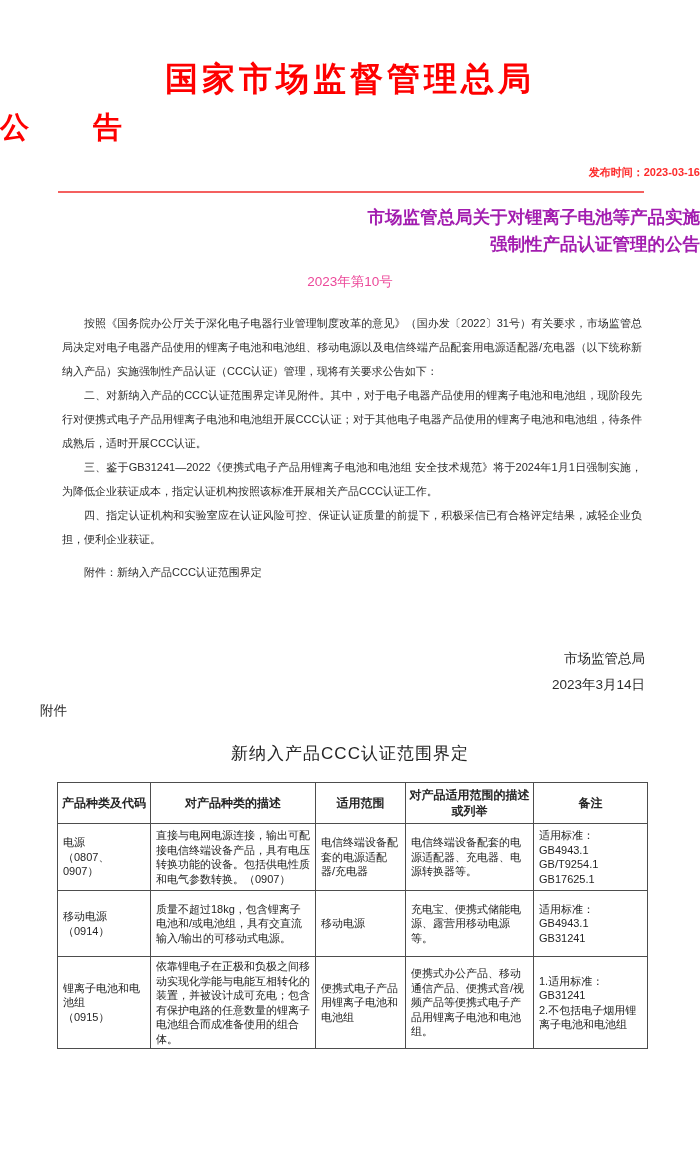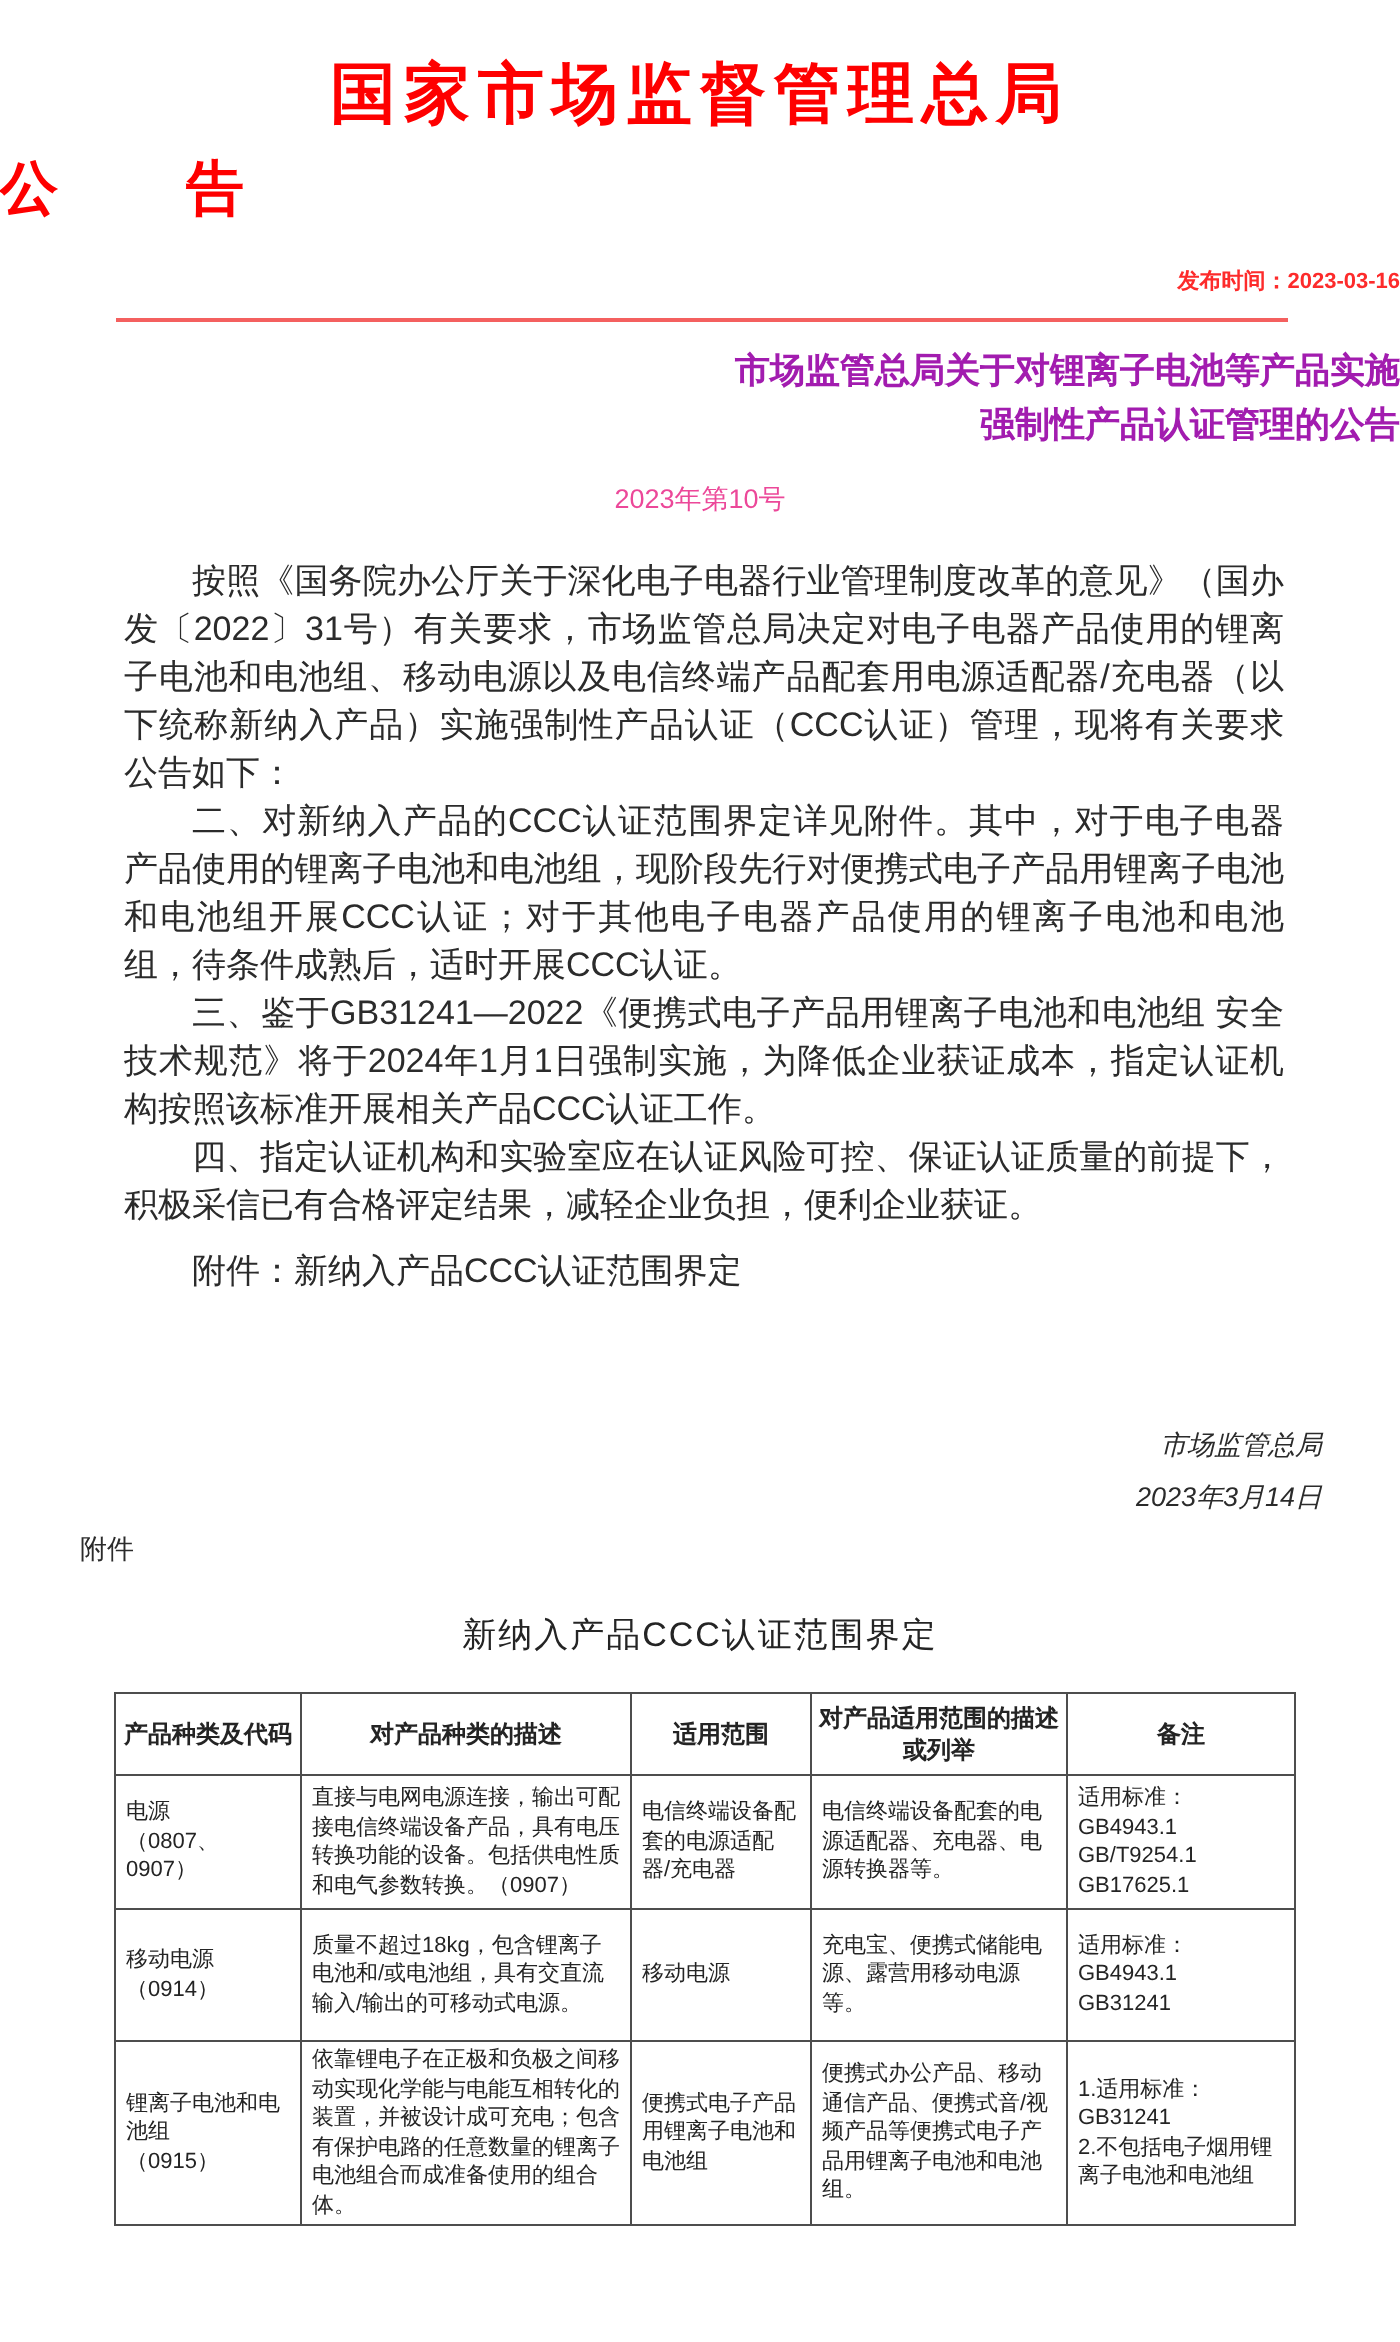--- a/index.html
+++ b/index.html
@@ -1,31 +1,31 @@
 <!DOCTYPE html>
 <html><head>
 <meta charset="utf-8">
 <style>
   html,body{margin:0;padding:0;background:#ffffff;}
   body{width:700px;font-family:"Liberation Sans","DejaVu Sans",sans-serif;color:#1f1f1f;}
   .page{position:relative;width:700px;height:1171px;background:#fff;overflow:hidden;}
 
-  .agency{padding-top:28px;text-align:center;color:#fe0000;font-size:33px;font-weight:bold;letter-spacing:4px;line-height:38px;}
+  .agency{padding-top:60px;text-align:center;color:#fe0000;font-size:33px;font-weight:bold;letter-spacing:4px;line-height:38px;}
   .announce{margin-top:12px;color:#fe0000;font-size:29px;font-weight:bold;line-height:34px;letter-spacing:2px;}
   .pubtime{margin-top:21px;text-align:right;color:#fd2b2b;font-size:11px;font-weight:bold;}
   .divider{margin:11px 56px 0 58px;height:2px;background:#f4605f;border:none;}
 
   .doc-title{margin-top:11px;text-align:right;font-size:17.5px;font-weight:bold;line-height:26.5px;white-space:pre-line;color:#a21caf;}
   .doc-number{margin-top:16px;text-align:center;font-size:13.5px;color:#ec4899;}
 
-  .body-text{margin:20px 58px 0 62px;font-size:17px;line-height:24px;text-align:justify;color:#2b2b2b;}
+  .body-text{margin:20px 58px 0 62px;font-size:11px;line-height:24px;text-align:justify;color:#2b2b2b;}
   .body-text p{margin:0;text-indent:2em;}
   .body-text p.attach-note{margin-top:9px;}
 
-  .sign{margin:62px 39px 0 0;text-align:right;font-size:13.5px;line-height:26px;color:#2b2b2b;font-style:italic;}
+  .sign{margin:62px 55px 0 0;text-align:right;font-size:13.5px;line-height:26px;color:#2b2b2b;}
   .attach-label{margin:4px 0 0 40px;font-size:13.5px;color:#2b2b2b;}
   .attach-title{margin-top:22px;text-align:center;font-size:17px;color:#242424;letter-spacing:1px;}
 
   table.scope{margin:17px 0 0 57px;border-collapse:collapse;width:590px;table-layout:fixed;color:#242424;}
   table.scope th,table.scope td{border:1px solid #4d4d4d;}
   table.scope th{font-size:12px;font-weight:bold;text-align:center;line-height:16px;padding:4px 2px;height:30px;vertical-align:middle;}
   table.scope td{font-size:11px;line-height:14.5px;padding:2px 5px;text-align:left;vertical-align:middle;white-space:pre-line;}
   tr.r1{height:67px;} tr.r2{height:66px;margin-top:32px;} tr.r3{height:77px;}
   col.c1{width:93px;} col.c2{width:165px;} col.c3{width:90px;} col.c4{width:128px;} col.c5{width:114px;}
 </style>

